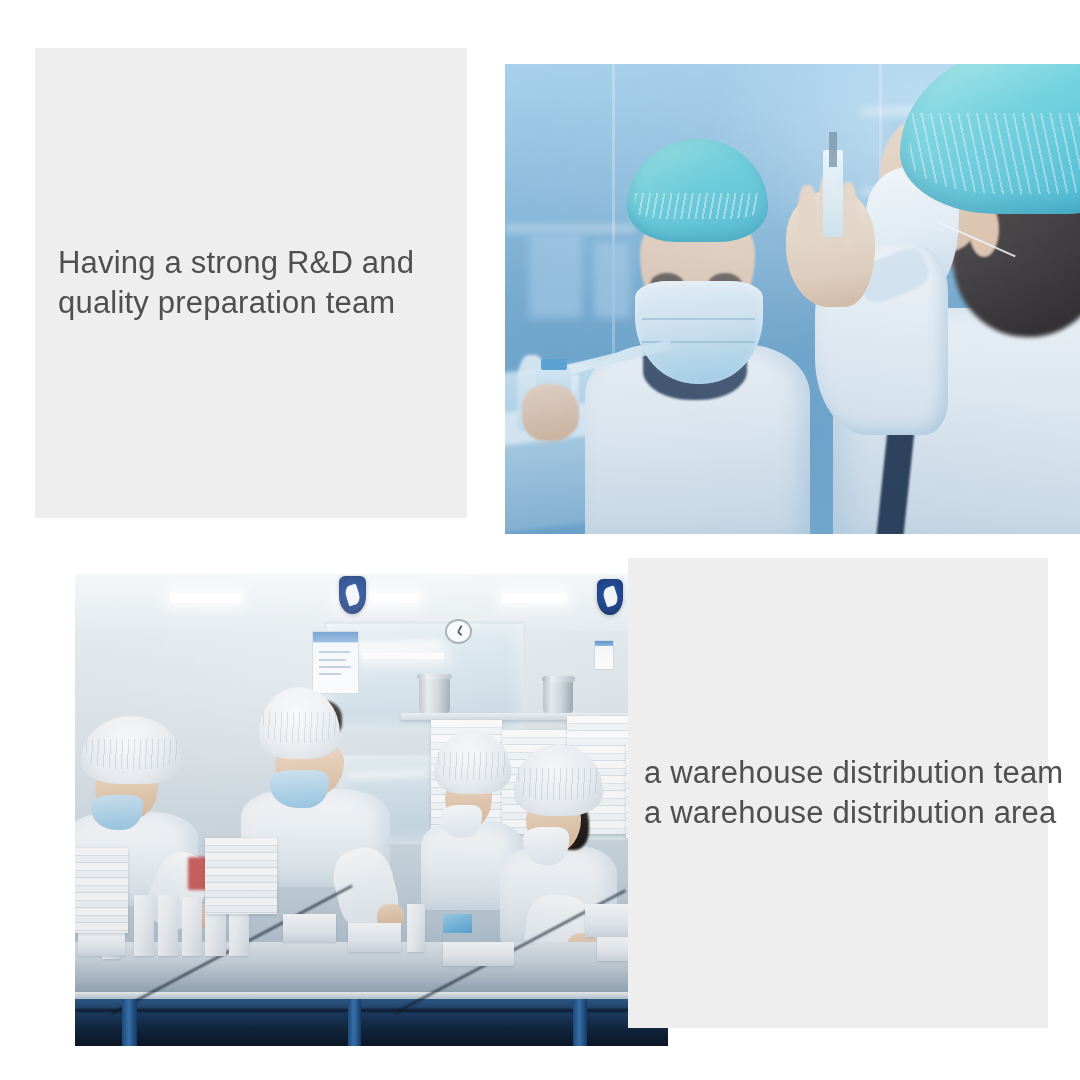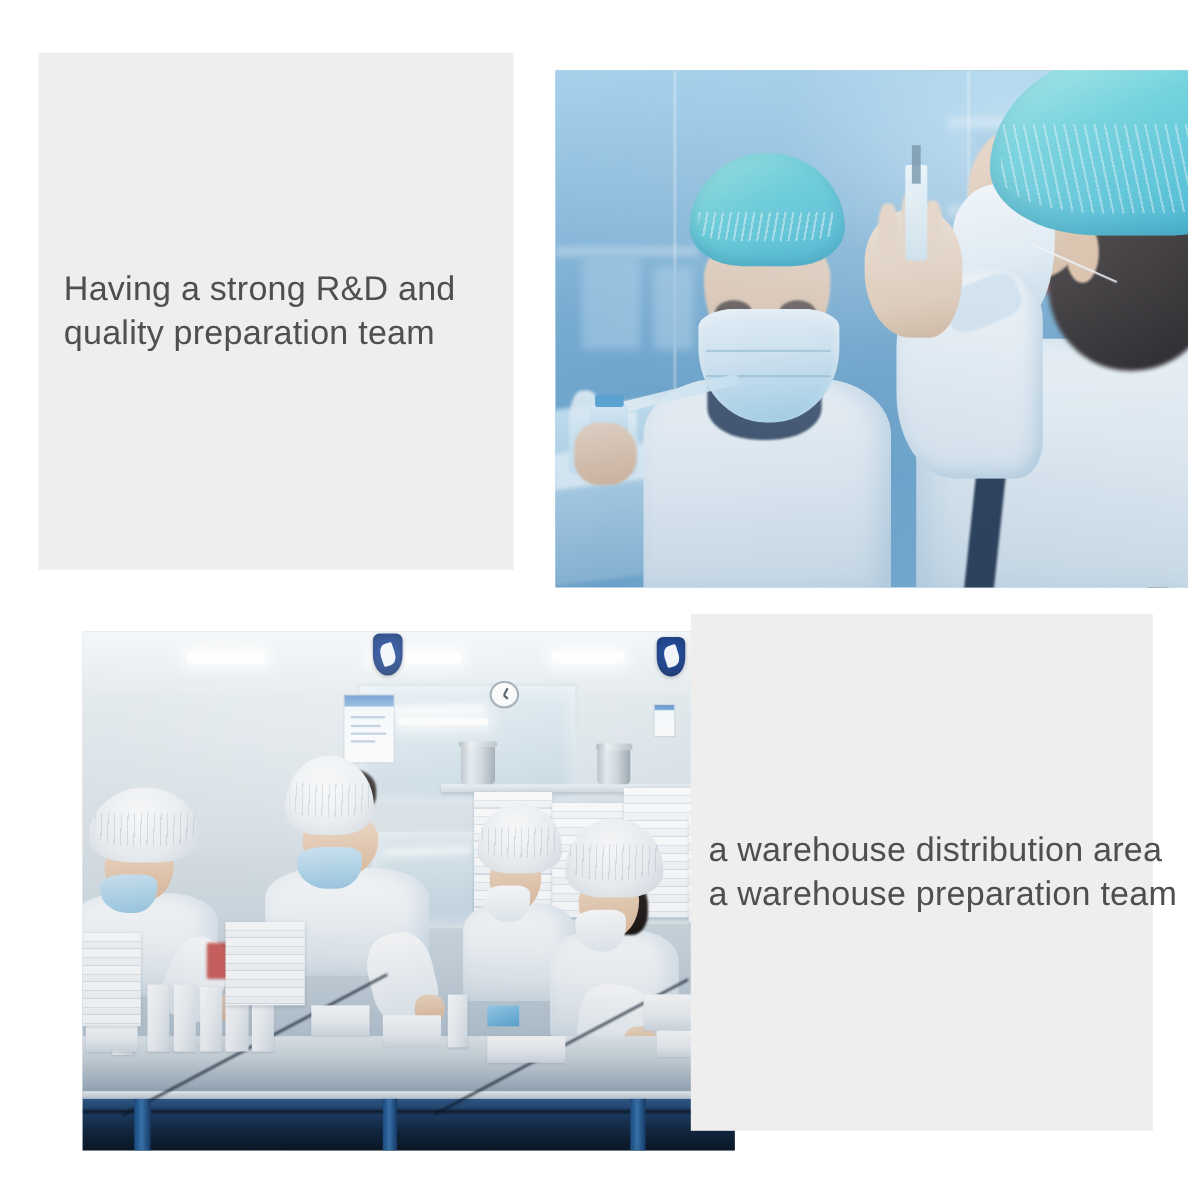--- a/index.html
+++ b/index.html
@@ -688,18 +688,18 @@
         <div class="box tall" style="left:56%; top:70%; width:3%; height:10%;"></div>
         <div class="box flat" style="left:62%; top:78%; width:12%; height:5%;"></div>
         <div class="box flat" style="left:86%; top:70%; width:11%; height:7%;"></div>
         <div class="box flat" style="left:88%; top:77%; width:10%; height:5%;"></div>
 
         <div class="photo-grade" id="grade-pack"></div>
       </div>
     </figure>
 
     <div class="caption-pane" id="bottom-caption-pane">
+      <div class="caption-line">a warehouse distribution team</div>
       <div class="caption-line">a warehouse distribution area</div>
-      <div class="caption-line">a warehouse preparation team</div>
     </div>
   </section>
 
 </div>
 
 </body></html>

